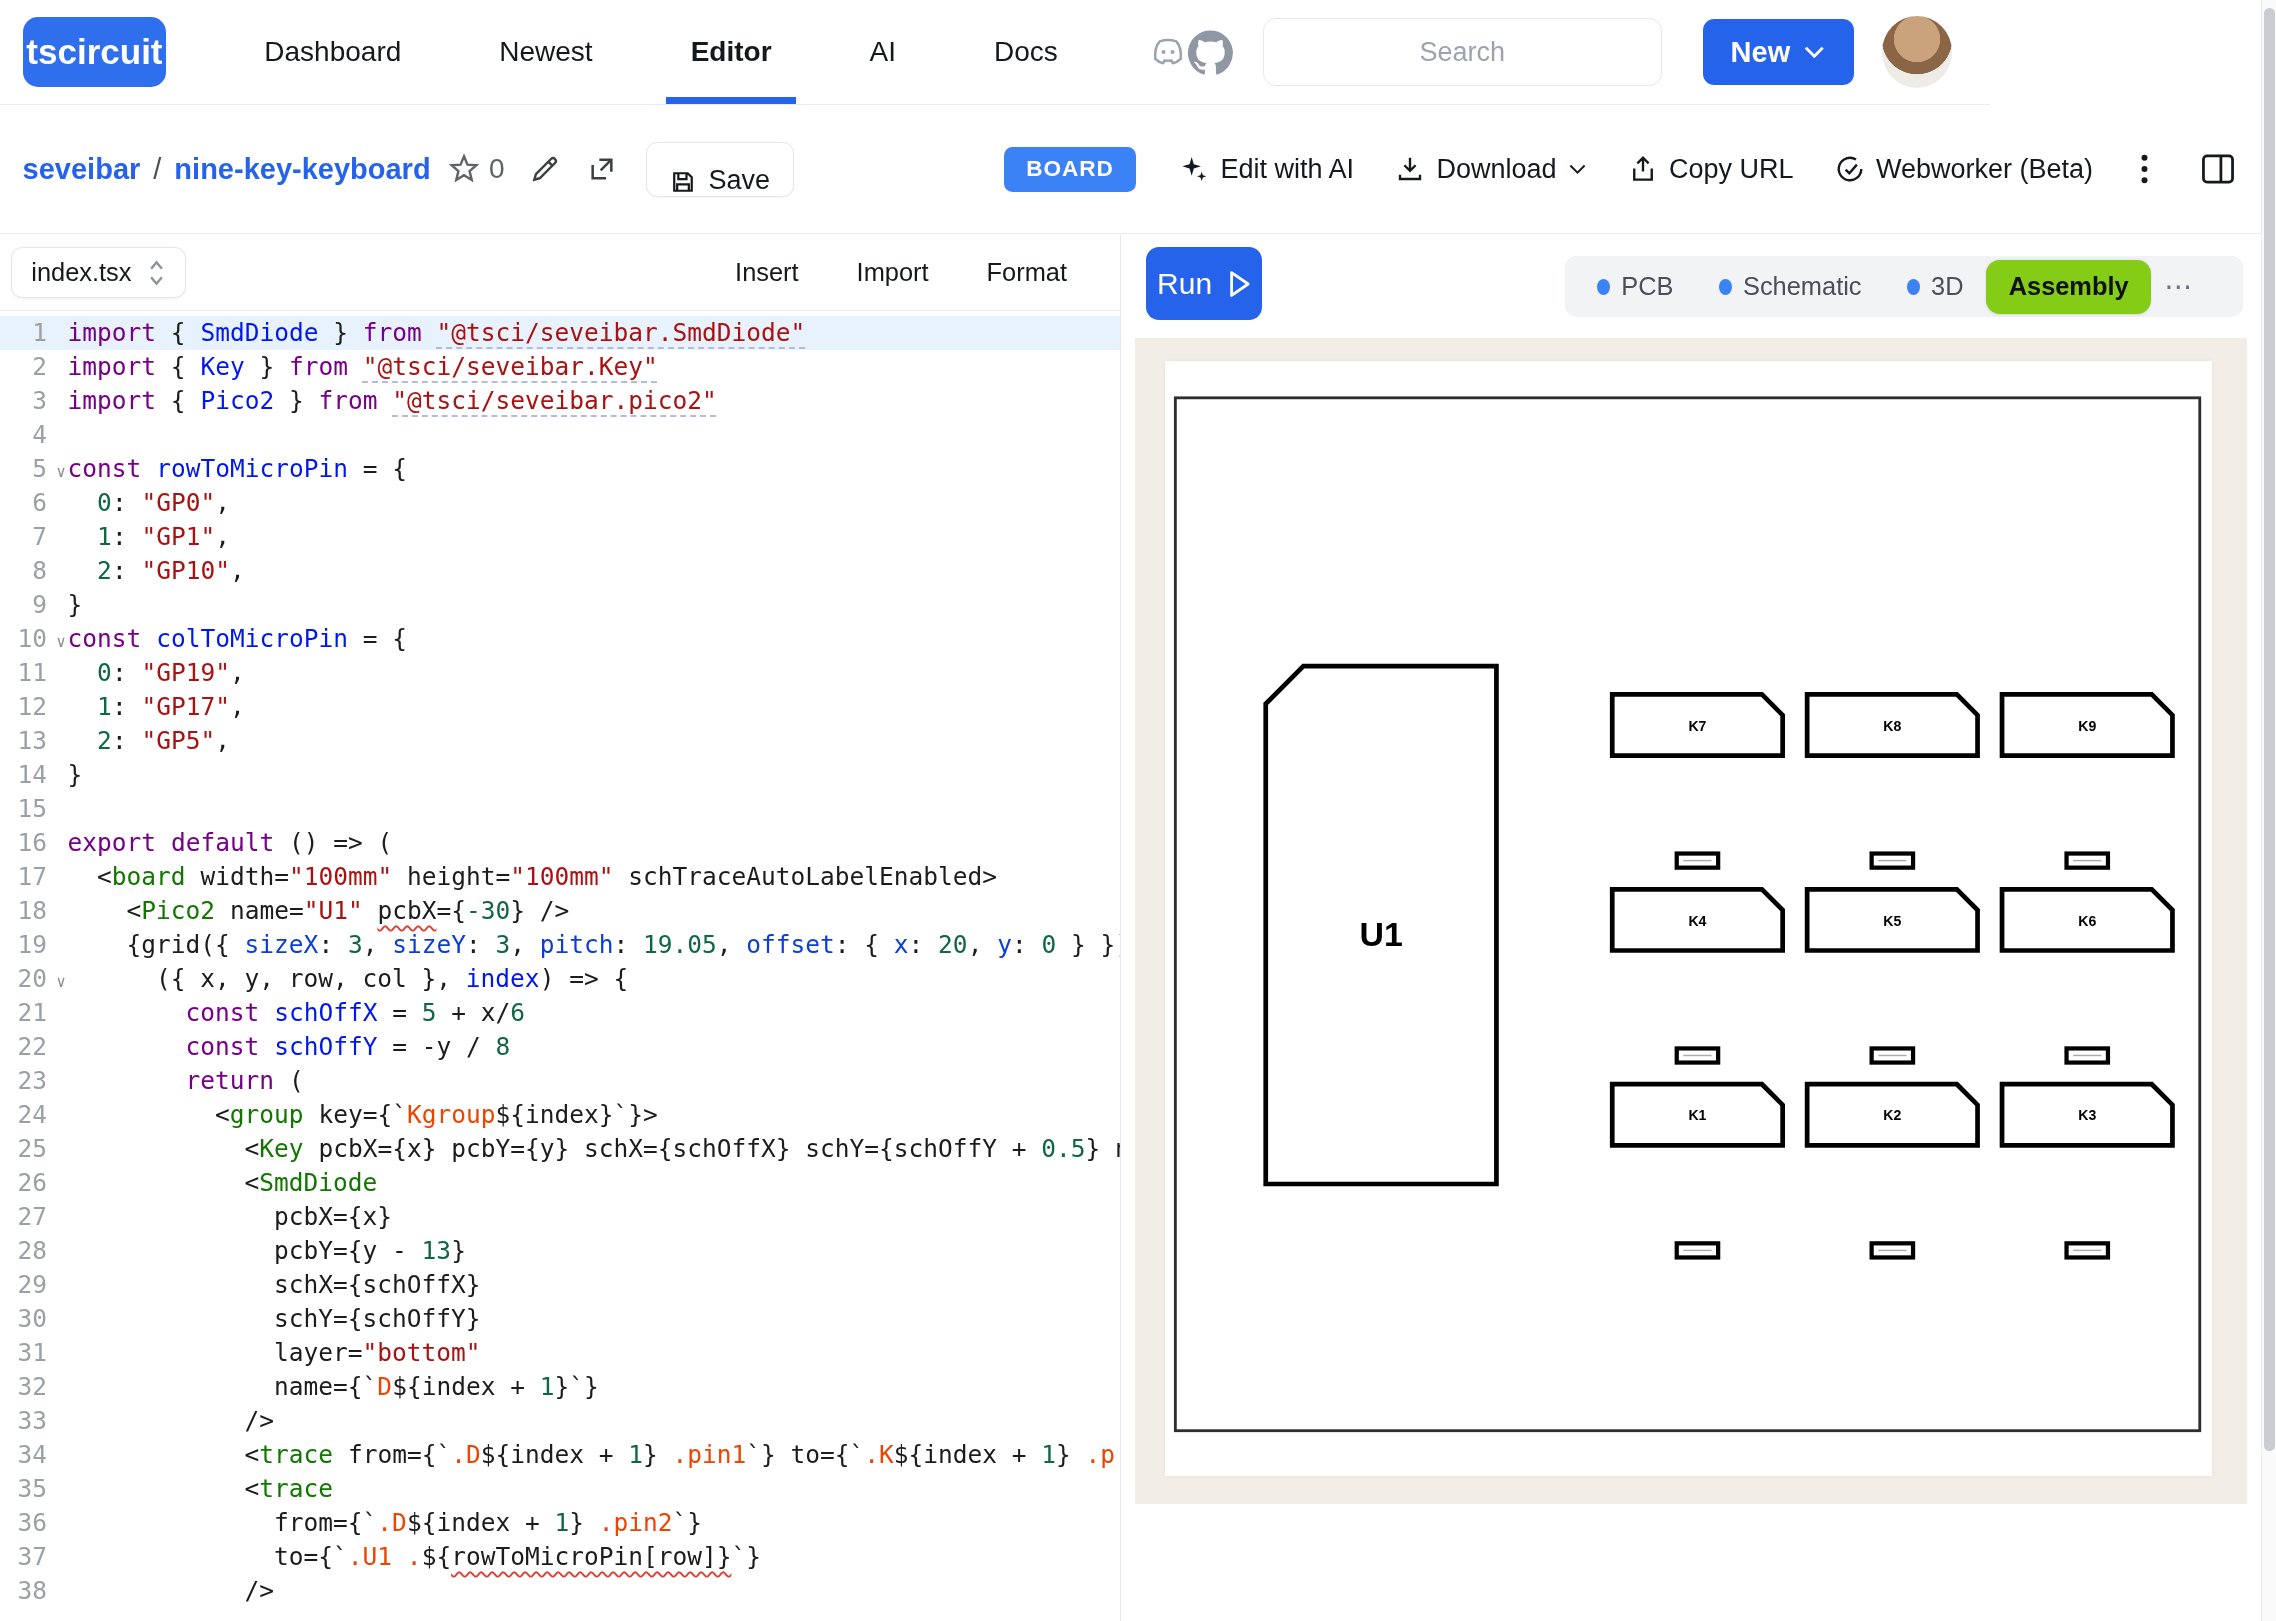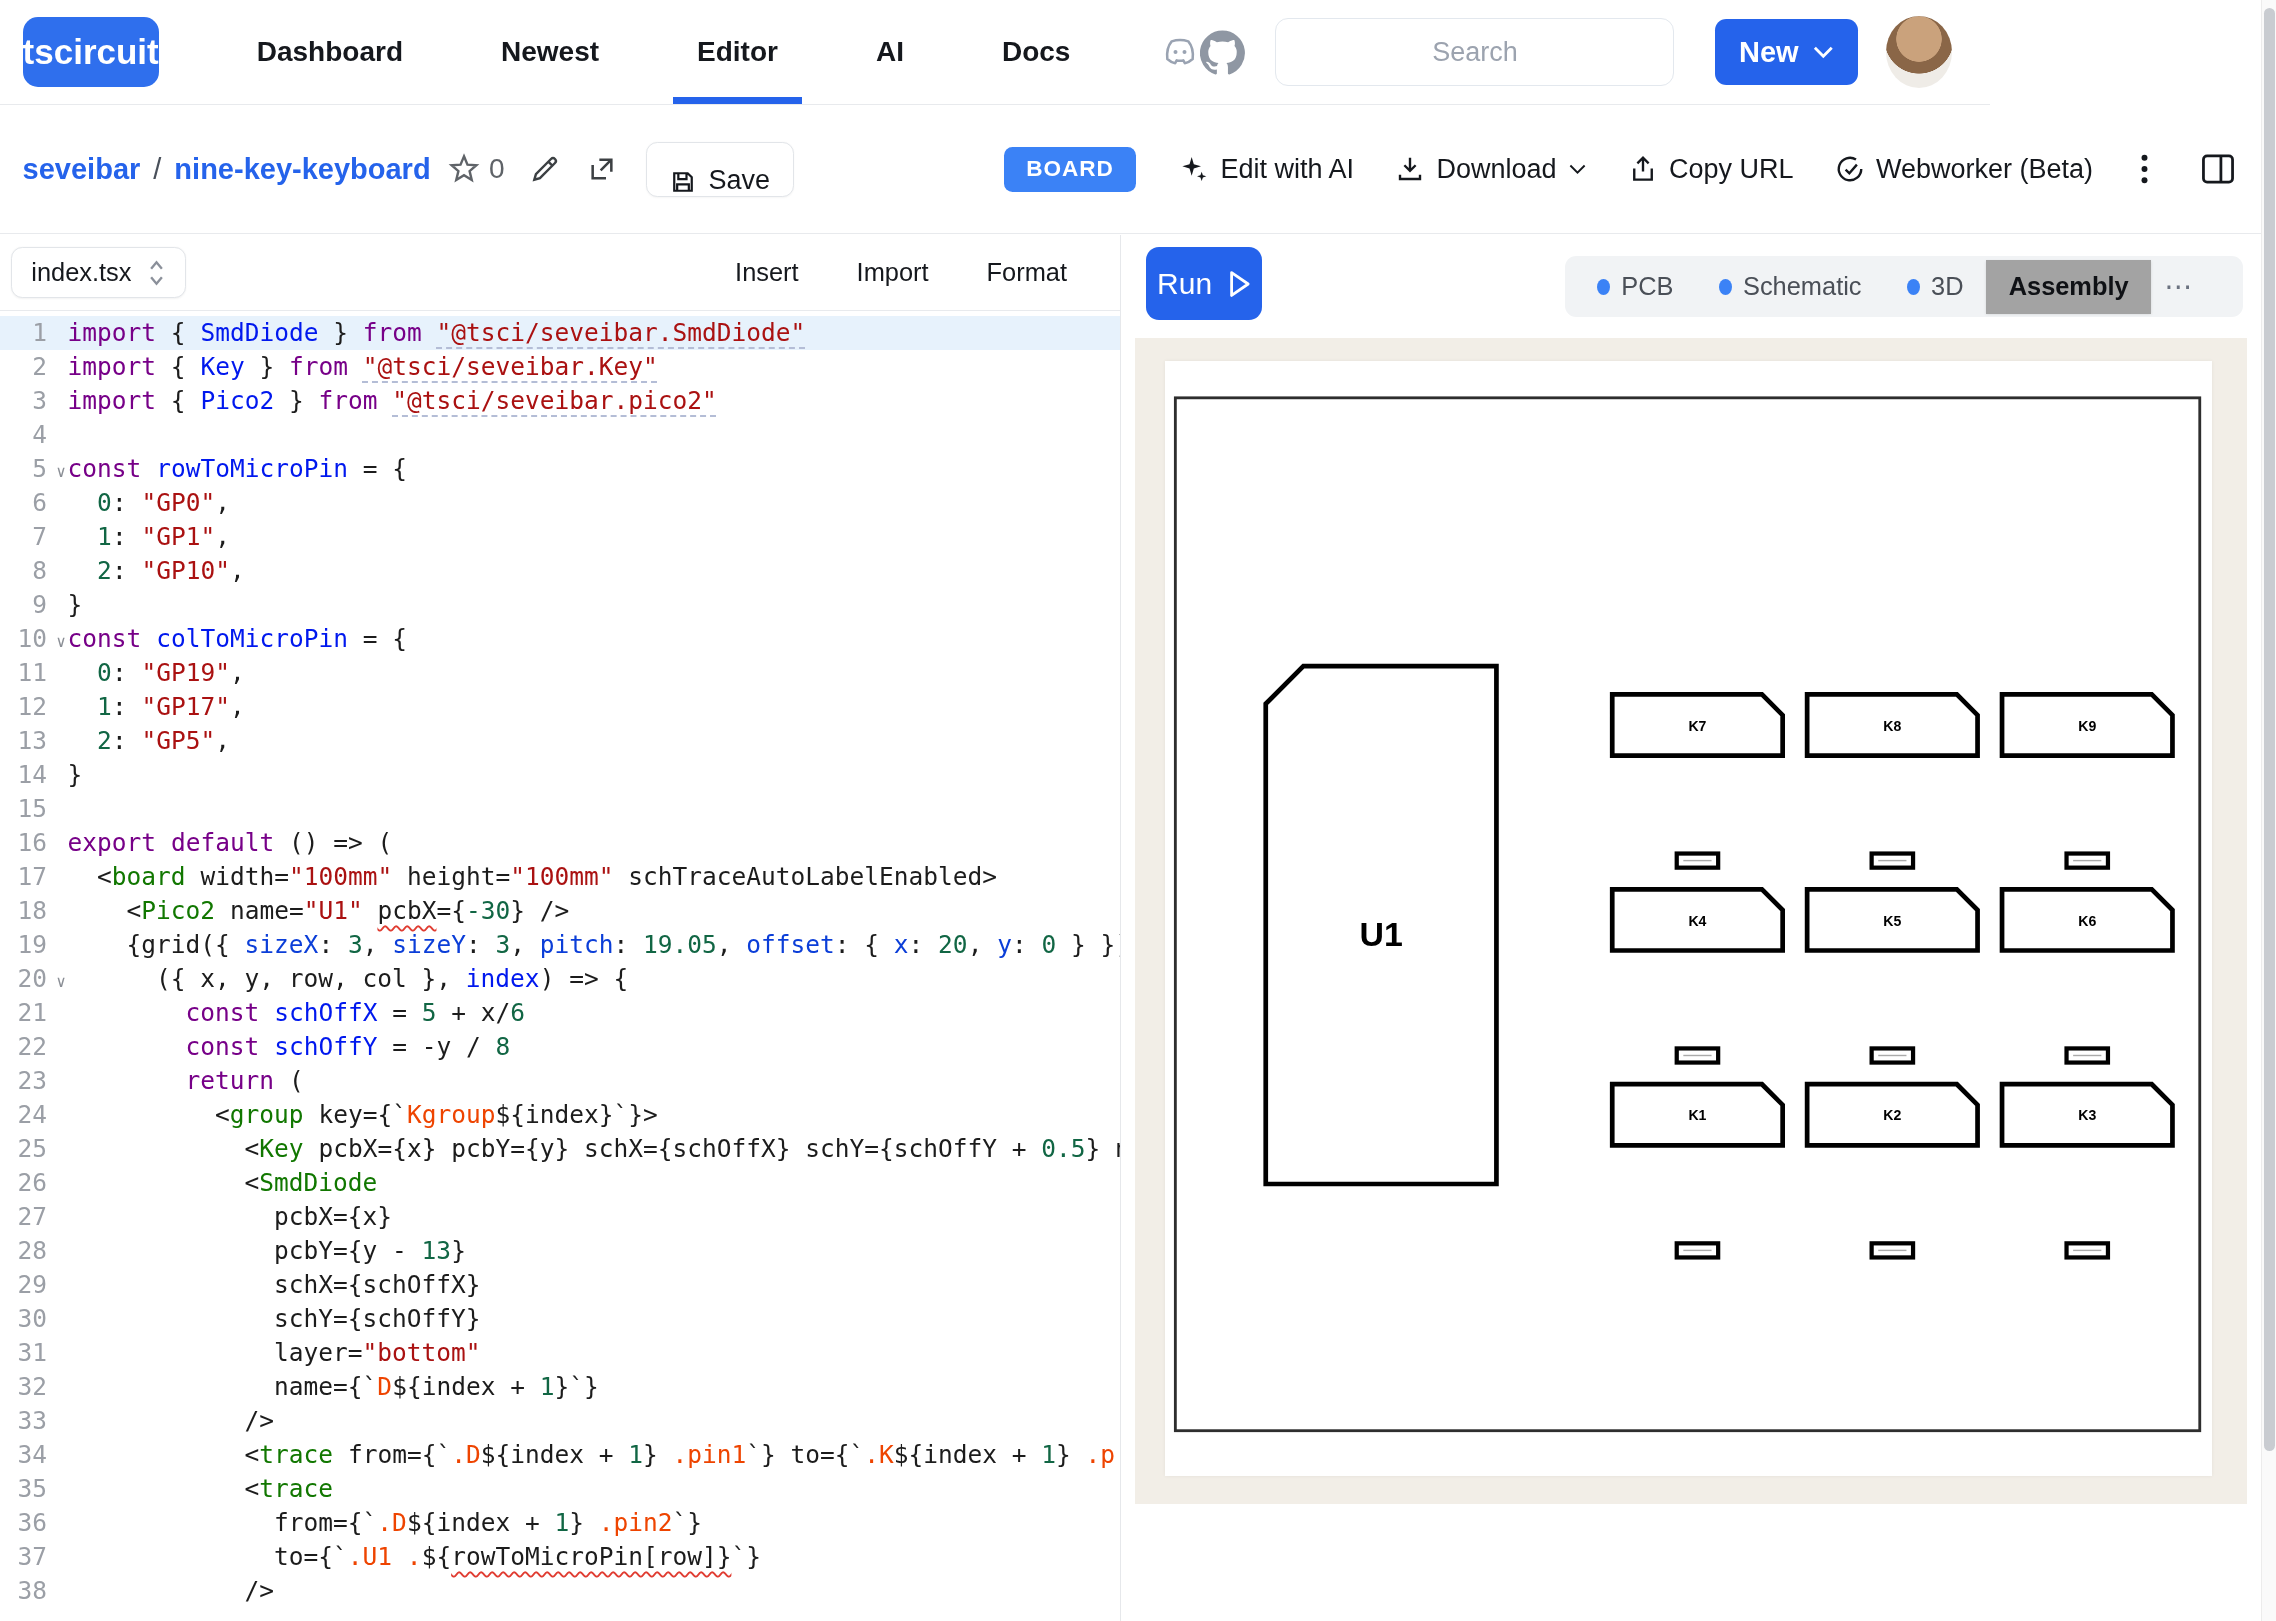--- a/index.html
+++ b/index.html
@@ -5,21 +5,21 @@
   html,body{margin:0;padding:0;background:#fff;}
   body{width:2277px;height:1621px;position:relative;overflow:hidden;
        font-family:"Liberation Sans",sans-serif;color:#111;}
   svg{display:block}
   
   .nav{position:absolute;left:0;top:0;width:1990px;height:104px;background:#fff;
        border-bottom:1.9px solid #e8eaed;display:flex;align-items:center;}
   .logo{margin-left:22.6px;width:147px;height:70px;border-radius:15px;background:#2f6fed;
         color:#fff;font-size:35px;font-weight:bold;display:flex;align-items:center;justify-content:center;}
   .navlinks{display:flex;align-items:center;height:100%;}
-  .navlink{font-size:28px;color:#15181d;font-weight:700;margin-left:98px;position:relative;
+  .navlink{font-size:28px;color:#15181d;font-weight:400;margin-left:98px;position:relative;
            height:100%;display:flex;align-items:center;cursor:pointer;}
   .navlink.active{font-weight:600;}
   .navlink.active::after{content:"";position:absolute;left:-24.5px;right:-24.5px;bottom:0;height:6.6px;background:#2563eb;}
   .discord{margin-left:90px;}
   .navspacer{flex:1}
   .gh{margin-right:30px}
   .search{width:348px;height:66px;border:1.9px solid #e3e8ee;border-radius:13px;font-size:27px;
           color:#374151;padding:0 24.5px;outline:none;font-family:"Liberation Sans",sans-serif;text-align:center;}
   .search::placeholder{color:#9ca3af}
   .newbtn{margin-left:41px;width:154px;height:66px;background:#2563eb;border:none;border-radius:11.3px;
@@ -69,21 +69,21 @@
   .tk-d{color:#1c1c1c}
   .tk-derr{color:#1c1c1c;text-decoration:underline wavy #e03c31;text-decoration-thickness:1.9px;text-underline-offset:5.6px;}
   
   .rightpane{position:absolute;left:1121px;top:235px;width:1155px;height:1386px;background:#fff;}
   .runbtn{position:absolute;left:25.4px;top:12.2px;width:116px;height:73px;background:#2563eb;border:none;border-radius:13px;
           color:#fff;font-size:30px;font-weight:400;display:flex;align-items:center;justify-content:center;gap:15px;cursor:pointer;}
   .tabs{position:absolute;left:444px;top:21px;width:678px;height:61px;background:#f1f3f5;border-radius:11.3px;
         display:flex;align-items:center;padding:0 9.4px;box-sizing:border-box;}
   .tab{display:flex;align-items:center;gap:11.3px;font-size:25.4px;color:#4a4f57;padding:0 22.6px;height:54px;cursor:pointer;white-space:nowrap;}
   .tab .dot{width:13px;height:16px;border-radius:50%;background:#3b82f6;}
-  .tab.active{background:#a3a3a3;border-radius:0;color:#0f1115;font-weight:600;box-shadow:0 0.9px 2.8px rgba(0,0,0,.12);}
+  .tab.active{background:#84cc16;border-radius:14px;color:#0f1115;font-weight:600;box-shadow:0 0.9px 2.8px rgba(0,0,0,.12);}
   .tabmore{font-size:28px;color:#6b7280;letter-spacing:1.9px;padding:0 13px;cursor:pointer;}
   .canvas{position:absolute;left:14px;top:103px;width:1112px;height:1166px;background:#f2eee7;}
   .boardwrap{position:absolute;left:30px;top:22.6px;width:1047px;height:1115px;background:#fff;box-shadow:0 0 3.8px rgba(0,0,0,.06);}
   
   .sb-track{position:absolute;right:0;top:0;width:15px;height:1621px;background:#fafafa;border-left:0.9px solid #ececec;}
   .sb-thumb{position:absolute;right:1.9px;top:7.5px;width:11.3px;height:1443px;border-radius:5.6px;background:#c9ccd1;}
 </style>
 </head>
 <body>
 

